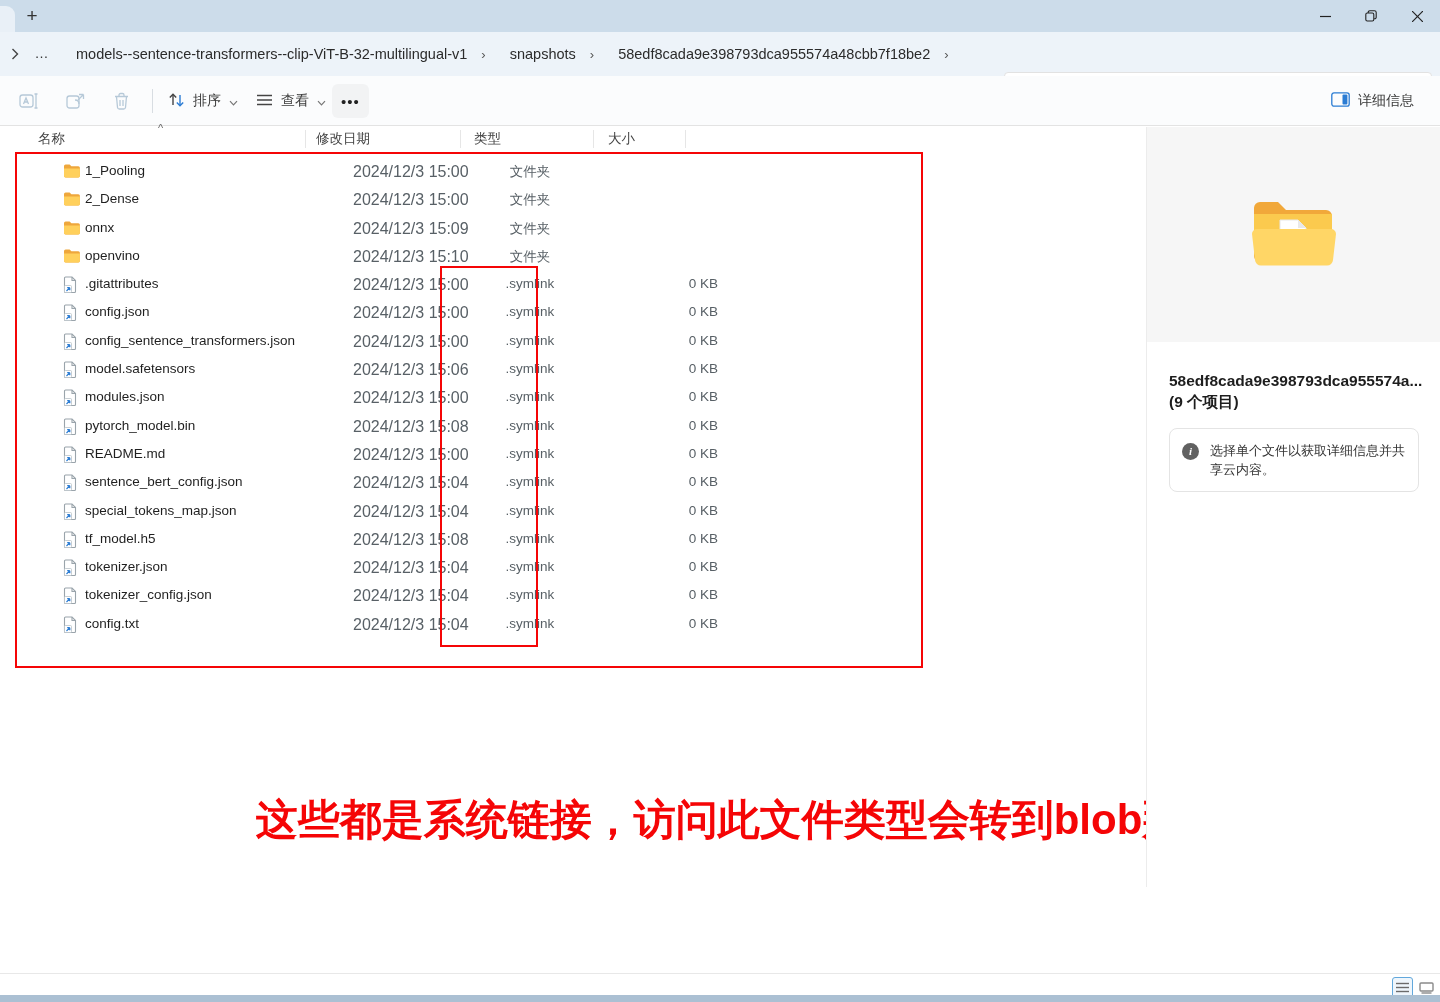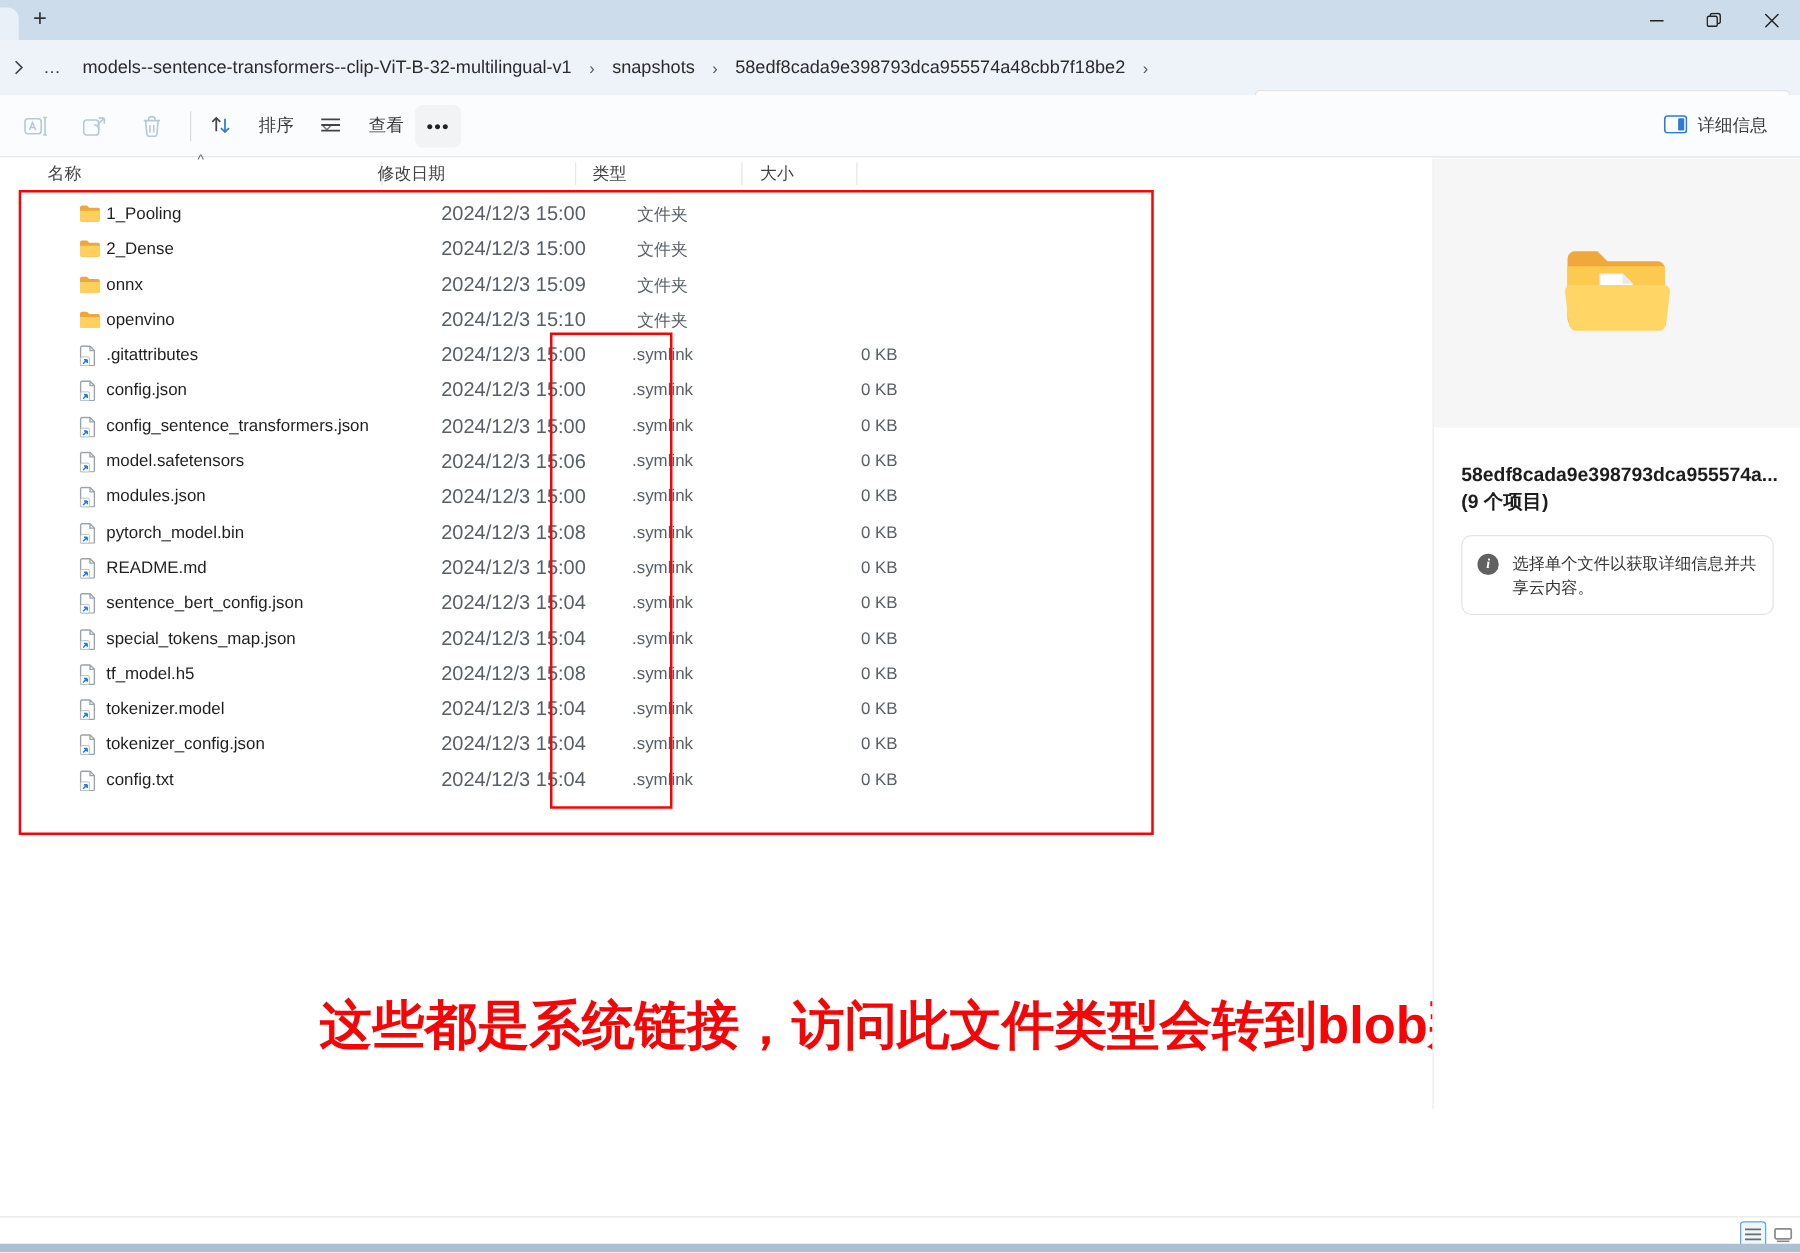--- a/index.html
+++ b/index.html
@@ -18,34 +18,34 @@
   .win-controls { position:absolute; right:0; top:0; height:32px; display:flex; }
   .win-btn { width:46px; height:32px; display:flex; align-items:center; justify-content:center; color:#222; }
 
   
   .crumbbar { position:absolute; left:0; top:32px; width:1440px; height:44px; background:#edf3f9; }
   .crumb-chevron-main { position:absolute; left:6px; top:12px; width:18px; height:20px; color:#444; font-size:14px;
     display:flex; align-items:center; justify-content:center; }
   .crumb-overflow { position:absolute; left:32px; top:10px; width:20px; height:22px; color:#333; font-size:14px;
     letter-spacing:1px; display:flex; align-items:center; justify-content:center; }
   .crumbs { position:absolute; left:60px; top:0; height:44px; display:flex; align-items:center; font-size:14.5px; color:#2b2b2b; }
-  .crumb-item { padding:4px 6px; border-radius:4px; white-space:nowrap; }
+  .crumb-item { padding:4px 6px; border-radius:4px; white-space:nowrap;margin-left:10px; }
   .crumb-sep { color:#555; padding:0 8px; font-size:13px; }
   .searchbox { position:absolute; left:1004px; top:40px; width:428px; height:34px; background:#fff;
     border:1px solid #e2e2e2; border-radius:4px; display:flex; align-items:center; }
   .searchbox input { flex:1; border:none; outline:none; background:transparent; font-size:13.5px; color:#444;
     padding:0 8px 0 14px; font-family:inherit; }
   .searchbox input::placeholder { color:#5f6a72; opacity:1; }
   .search-glyph { width:30px; color:#555; font-size:14px; text-align:center; }
 
   
   .toolbar { position:absolute; left:0; top:76px; width:1440px; height:50px; background:#fbfcfd; border-bottom:1px solid #e3e3e3; }
   .tb-icon { position:absolute; top:10px; width:30px; height:30px; display:flex; align-items:center; justify-content:center; border-radius:5px; }
   .tb-sep { position:absolute; top:13px; width:1px; height:24px; background:#d8dde2; }
-  .tb-group { position:absolute; top:8px; height:34px; display:flex; align-items:center; gap:22px; padding:0 8px; border-radius:5px;
+  .tb-group { position:absolute; top:8px; height:34px; display:flex; align-items:center; gap:8px; padding:0 8px; border-radius:5px;
     font-size:14px; color:#3a3a3a; }
   .tb-chevron { font-size:10px; color:#777; margin-top:2px; }
   .more-btn { position:absolute; left:332px; top:8px; width:37px; height:34px; background:#f2f3f4; border-radius:6px;
     display:flex; align-items:center; justify-content:center; font-size:15px; letter-spacing:1px; color:#222; }
   .details-toggle { position:absolute; right:20px; top:8px; height:34px; display:flex; align-items:center; gap:8px;
     font-size:14px; color:#3a3a3a; padding:0 6px; border-radius:5px; }
 
   
   .colheader { position:absolute; left:0; top:126px; width:1146px; height:26px; background:#fff; font-size:13.5px; color:#444; }
   .col-label { position:absolute; top:4px; white-space:nowrap; }
@@ -211,21 +211,21 @@
           </svg>
       </span>
       <span>详细信息</span>
     </div>
   </div>
 
   <div class="colheader">
     <span class="col-caret">^</span>
     <span class="col-label" style="left:38px;">名称</span>
     <span class="col-sep" style="left:305px;"></span>
-    <span class="col-label" style="left:302px;">修改日期</span>
+    <span class="col-label" style="left:316px;">修改日期</span>
     <span class="col-sep" style="left:460px;"></span>
     <span class="col-label" style="left:474px;">类型</span>
     <span class="col-sep" style="left:593px;"></span>
     <span class="col-label" style="left:608px;">大小</span>
     <span class="col-sep" style="left:685px;"></span>
   </div>
 
   <div class="filelist">
       <div class="frow">
         <span class="ficon">
@@ -417,21 +417,21 @@
       </div>
       <div class="frow">
         <span class="ficon">
           <svg width="15" height="17" viewBox="0 0 15 17">
             <path d="M2.5 1 h6.5 l3.5 3.5 v11 a1 1 0 0 1-1 1 h-9 a1 1 0 0 1-1-1 v-13.5 a1 1 0 0 1 1-1 z" fill="#fff" stroke="#9aa4ab" stroke-width="1.1"></path>
             <path d="M9 1 v3.5 h3.5" fill="none" stroke="#9aa4ab" stroke-width="1.1"></path>
             <rect x="1.5" y="9.5" width="7" height="7" rx="1" fill="#fff" stroke="#b9c2c8" stroke-width="0.8"></rect>
             <path d="M3.5 15 L6.8 11.7 M6.8 11.7 h-2.6 M6.8 11.7 v2.6" fill="none" stroke="#2b7cd3" stroke-width="1.2"></path>
           </svg>
         </span>
-        <span class="fname">tokenizer.model</span>
+        <span class="fname">tokenizer.json</span>
         <span class="fdate">2024/12/3 15:04</span>
         <span class="ftype">.symlink</span>
         <span class="fsize">0 KB</span>
       </div>
       <div class="frow">
         <span class="ficon">
           <svg width="15" height="17" viewBox="0 0 15 17">
             <path d="M2.5 1 h6.5 l3.5 3.5 v11 a1 1 0 0 1-1 1 h-9 a1 1 0 0 1-1-1 v-13.5 a1 1 0 0 1 1-1 z" fill="#fff" stroke="#9aa4ab" stroke-width="1.1"></path>
             <path d="M9 1 v3.5 h3.5" fill="none" stroke="#9aa4ab" stroke-width="1.1"></path>
             <rect x="1.5" y="9.5" width="7" height="7" rx="1" fill="#fff" stroke="#b9c2c8" stroke-width="0.8"></rect>

